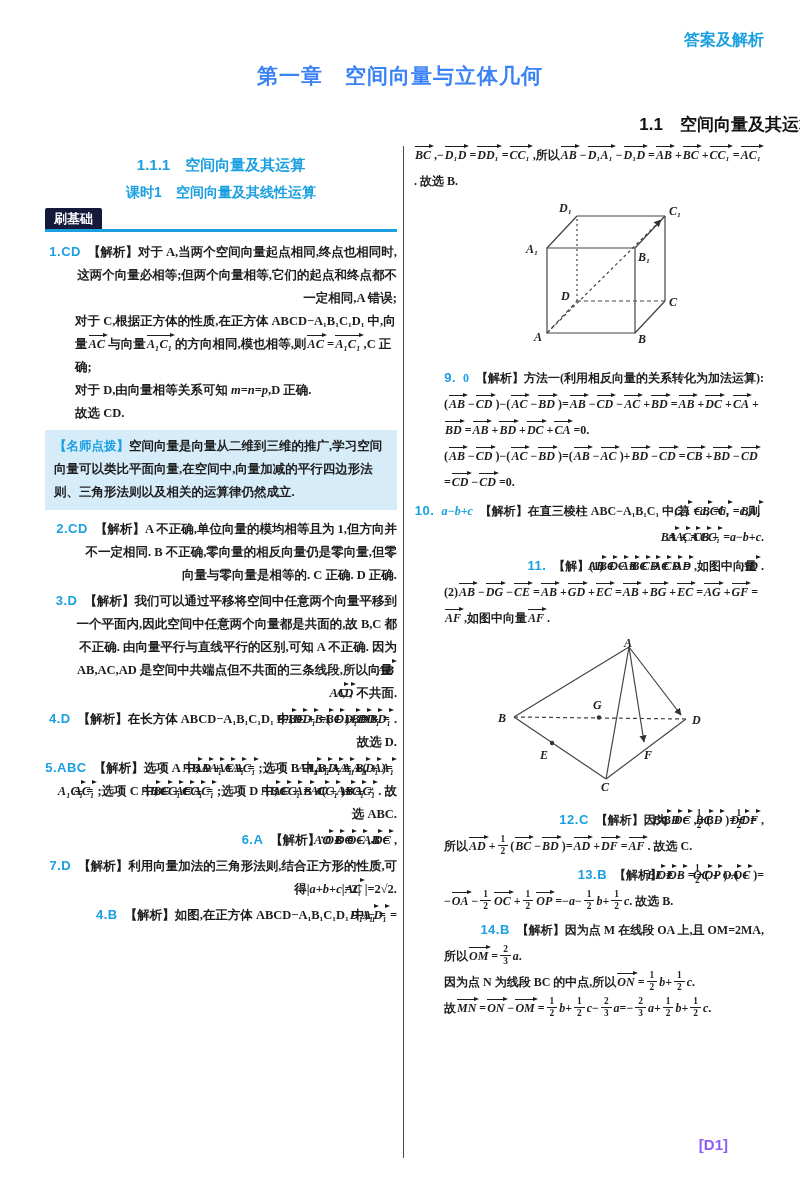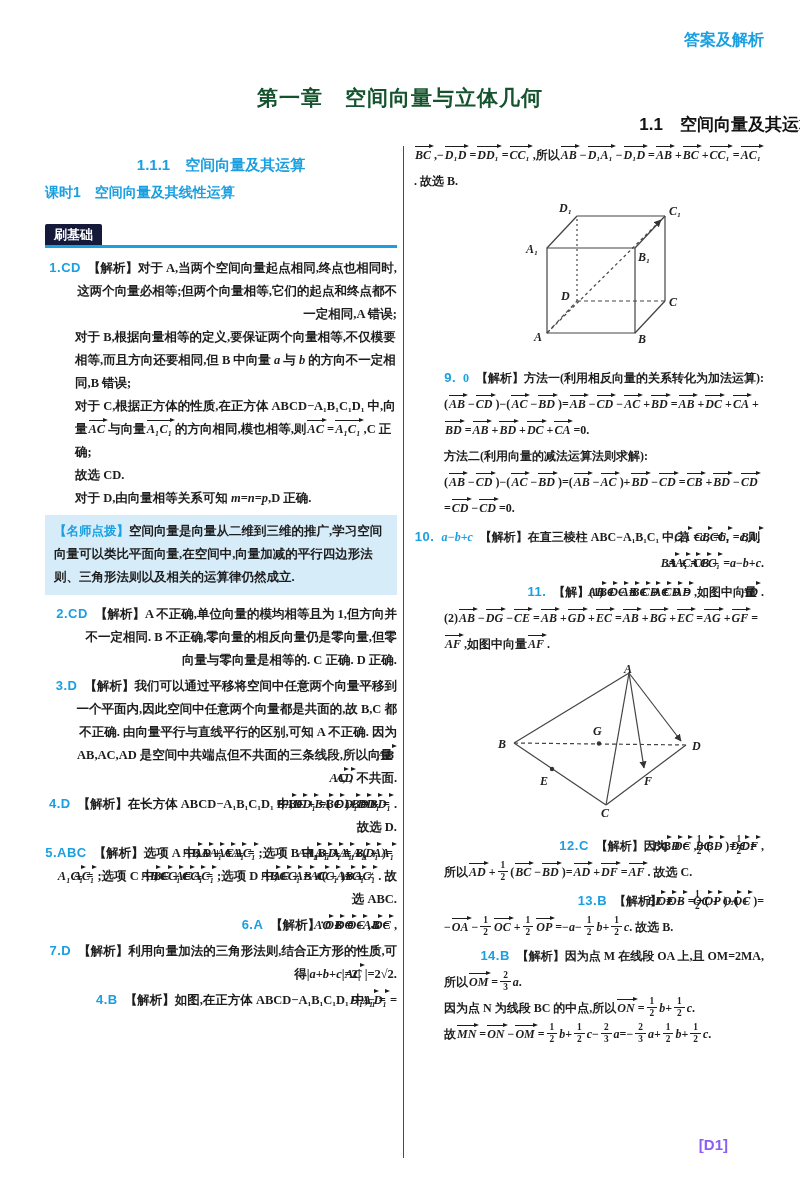--- a/index.html
+++ b/index.html
@@ -1,30 +1,30 @@
 <!DOCTYPE html>
 <html><head>
 <meta charset="utf-8">
 <style>
   :root{ --accent:#1a9fe0; --ink:#1d1d1d; }
   html,body{margin:0;padding:0;background:#e8e8e8;}
   .page{position:relative;width:800px;height:1178px;background:#ffffff;margin:0 auto;
         font-family:"Liberation Serif","DejaVu Serif",serif;color:var(--ink);overflow:hidden;}
   .corner{position:absolute;top:30px;right:36px;font:700 16px "Liberation Sans",sans-serif;color:var(--accent);}
   .chapter{position:absolute;top:62px;left:0;width:100%;text-align:center;
-           font:700 21px "Liberation Sans",sans-serif;color:#14532d;letter-spacing:1px;margin-top:22px;}
+           font:700 21px "Liberation Sans",sans-serif;color:#3b82f6;letter-spacing:1px;}
   .section{position:absolute;top:113px;left:16px;width:100%;text-align:right;
            font:700 17px "Liberation Sans",sans-serif;color:#111;}
   .divider{position:absolute;left:403px;top:146px;width:1px;height:1012px;background:#4a4a4a;}
   .col{position:absolute;top:156px;font-size:12.5px;line-height:23px;}
   .col-left{left:45px;width:352px;}
   .col-right{left:414px;top:142px;width:350px;font-size:12px;line-height:26px;}
   .sub1{ text-align:center;font:700 15px "Liberation Sans",sans-serif;color:var(--accent);}
-  .sub2{ font:700 14px "Liberation Sans",sans-serif;color:var(--accent);margin-top:9px;}
-  .badge-row{margin-top:22px;border-bottom:3px solid var(--accent);line-height:0;}
+  .sub2{ text-align:center;font:700 14px "Liberation Sans",sans-serif;color:var(--accent);margin-top:9px;}
+  .badge-row{margin-top:6px;border-bottom:3px solid var(--accent);line-height:0;}
   .badge{display:inline-block;background:#15193a;color:#fff;font:700 13px/20px "Liberation Sans",sans-serif;
          padding:1px 9px 0;border-radius:2px 2px 0 0;}
   .qlist{margin-top:9px;}
   .q{margin-bottom:3px;}
   .qhead{margin:0;padding-left:30px;text-indent:-30px;text-align:right;}
   .qp{margin:0;padding-left:30px;}
   .qnum{color:var(--accent);font:700 13px "Liberation Sans",sans-serif;margin-right:7px;letter-spacing:.5px;}
   .qans{color:var(--accent);font-weight:700;font-style:italic;margin-right:7px;}
   .qans.upright{font-style:normal;}
   .qsolve{font-weight:700;}
@@ -61,24 +61,23 @@
     <div class="sub1">1.1.1　空间向量及其运算</div>
     <div class="sub2">课时1　空间向量及其线性运算</div>
     <div class="badge-row">
       <span class="badge">刷基础</span>
     </div>
 
     <div class="qlist">
 
       <div class="q">
         <p class="qhead"><span class="qnum">1.CD</span><span class="rich">【解析】对于 A,当两个空间向量起点相同,终点也相同时,这两个向量必相等;但两个向量相等,它们的起点和终点都不一定相同,A 错误;</span></p>
-        <p class="qp rich">对于 B,根据向量相等的定义,要保证两个向量相等,不仅模要相等,而且方向还要相同,但 B 中向量 <i class="vb">a</i> 与 <i class="vb">b</i> 的方向不一定相同,B 错误;</p>
         <p class="qp rich">对于 C,根据正方体的性质,在正方体 ABCD−A₁B₁C₁D₁ 中,向量<span class="vec">AC</span>与向量<span class="vec">A₁C₁</span>的方向相同,模也相等,则<span class="vec">AC</span>=<span class="vec">A₁C₁</span>,C 正确;</p>
+        <p class="qp rich">对于 D,由向量相等关系可知 <i class="vb">m</i>=<i class="vb">n</i>=<i class="vb">p</i>,D 正确.</p>
         <p class="qp rich">故选 CD.</p>
-        <p class="qp rich">对于 D,由向量相等关系可知 <i class="vb">m</i>=<i class="vb">n</i>=<i class="vb">p</i>,D 正确.</p>
       </div>
 
       <div class="tipbox">
         <span class="tiplabel">【名师点拨】</span><span class="rich">空间向量是向量从二维到三维的推广,学习空间向量可以类比平面向量,在空间中,向量加减的平行四边形法则、三角形法则以及相关的运算律仍然成立.</span>
       </div>
 
       <div class="q">
         <p class="qhead"><span class="qnum">2.CD</span><span class="rich">【解析】A 不正确,单位向量的模均相等且为 1,但方向并不一定相同. B 不正确,零向量的相反向量仍是零向量,但零向量与零向量是相等的. C 正确. D 正确.</span></p>
       </div>
 
@@ -139,21 +138,20 @@
         <text class="lbl" x="24" y="53">A₁</text>
         <text class="lbl" x="136" y="61">B₁</text>
         <text class="lbl" x="167" y="15">C₁</text>
         <text class="lbl" x="57" y="12">D₁</text>
       </svg>
     </div>
 
     <div class="q">
       <p class="qhead"><span class="qnum">9.</span><span class="qans upright">0</span><span class="rich">【解析】方法一(利用相反向量的关系转化为加法运算):</span></p>
       <p class="qp rich">(<span class="vec">AB</span>−<span class="vec">CD</span>)−(<span class="vec">AC</span>−<span class="vec">BD</span>)=<span class="vec">AB</span>−<span class="vec">CD</span>−<span class="vec">AC</span>+<span class="vec">BD</span>=<span class="vec">AB</span>+<span class="vec">DC</span>+<span class="vec">CA</span>+<span class="vec">BD</span>=<span class="vec">AB</span>+<span class="vec">BD</span>+<span class="vec">DC</span>+<span class="vec">CA</span>=0.</p>
-      <p class="qp rich">方法二(利用向量的减法运算法则求解):</p>
       <p class="qp rich">(<span class="vec">AB</span>−<span class="vec">CD</span>)−(<span class="vec">AC</span>−<span class="vec">BD</span>)=(<span class="vec">AB</span>−<span class="vec">AC</span>)+<span class="vec">BD</span>−<span class="vec">CD</span>=<span class="vec">CB</span>+<span class="vec">BD</span>−<span class="vec">CD</span>=<span class="vec">CD</span>−<span class="vec">CD</span>=0.</p>
     </div>
 
     <div class="q">
       <p class="qhead"><span class="qnum">10.</span><span class="qans">a−b+c</span><span class="rich">【解析】在直三棱柱 ABC−A₁B₁C₁ 中,若<span class="vec">CA</span>=<i class="vb">a</i>,<span class="vec">CB</span>=<i class="vb">b</i>,<span class="vec">CC₁</span>=<i class="vb">c</i>,则<span class="vec">BA₁</span>=<span class="vec">BA</span>+<span class="vec">AA₁</span>=<span class="vec">CA</span>−<span class="vec">CB</span>+<span class="vec">CC₁</span>=<i class="vb">a</i>−<i class="vb">b</i>+<i class="vb">c</i>.</span></p>
     </div>
 
     <div class="q">
       <p class="qhead"><span class="qnum">11.</span><span class="qsolve">【解】</span><span class="rich">(1)<span class="vec">AB</span>+<span class="vec">BC</span>−<span class="vec">DC</span>=<span class="vec">AB</span>+<span class="vec">BC</span>+<span class="vec">CD</span>=<span class="vec">AC</span>+<span class="vec">CD</span>=<span class="vec">AD</span>,如图中向量<span class="vec">AD</span>.</span></p>
       <p class="qp rich">(2)<span class="vec">AB</span>−<span class="vec">DG</span>−<span class="vec">CE</span>=<span class="vec">AB</span>+<span class="vec">GD</span>+<span class="vec">EC</span>=<span class="vec">AB</span>+<span class="vec">BG</span>+<span class="vec">EC</span>=<span class="vec">AG</span>+<span class="vec">GF</span>=<span class="vec">AF</span>,如图中向量<span class="vec">AF</span>.</p>

